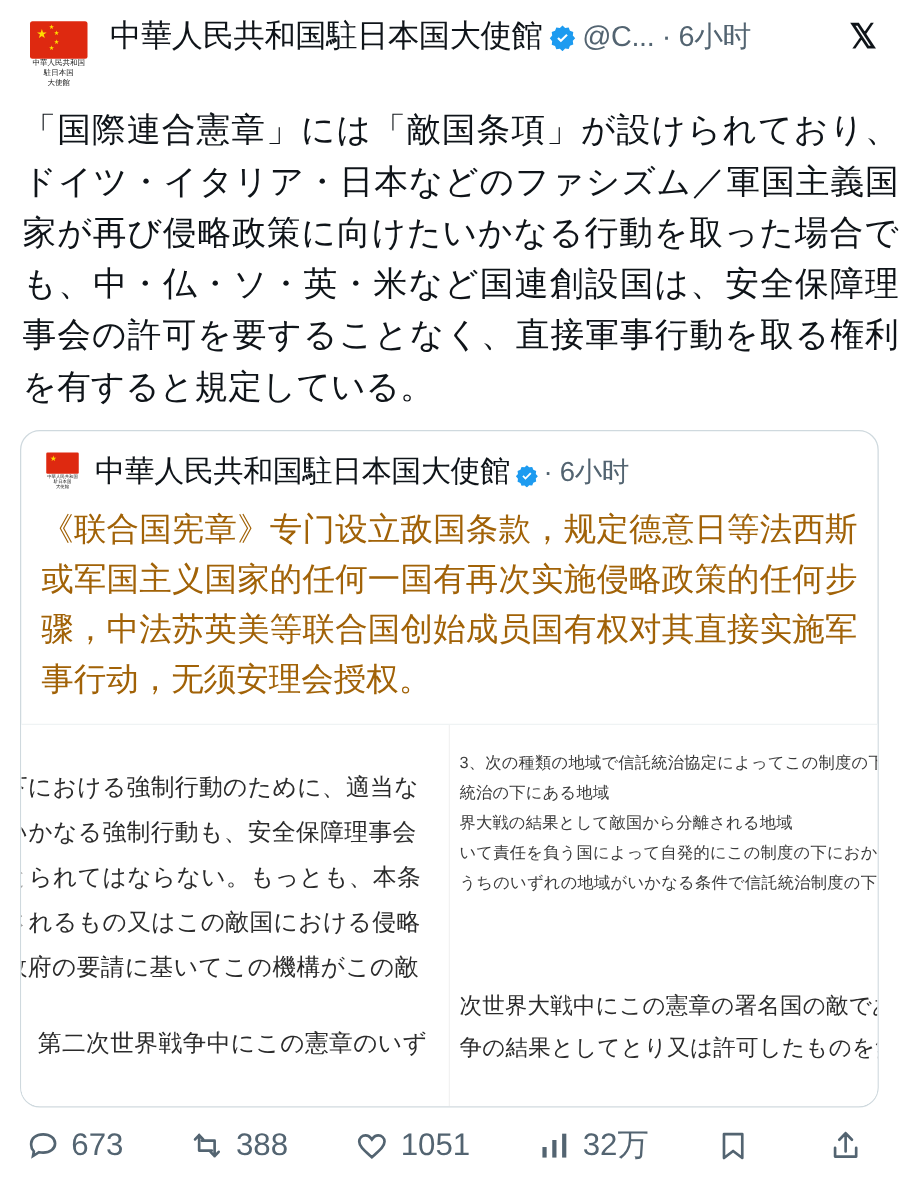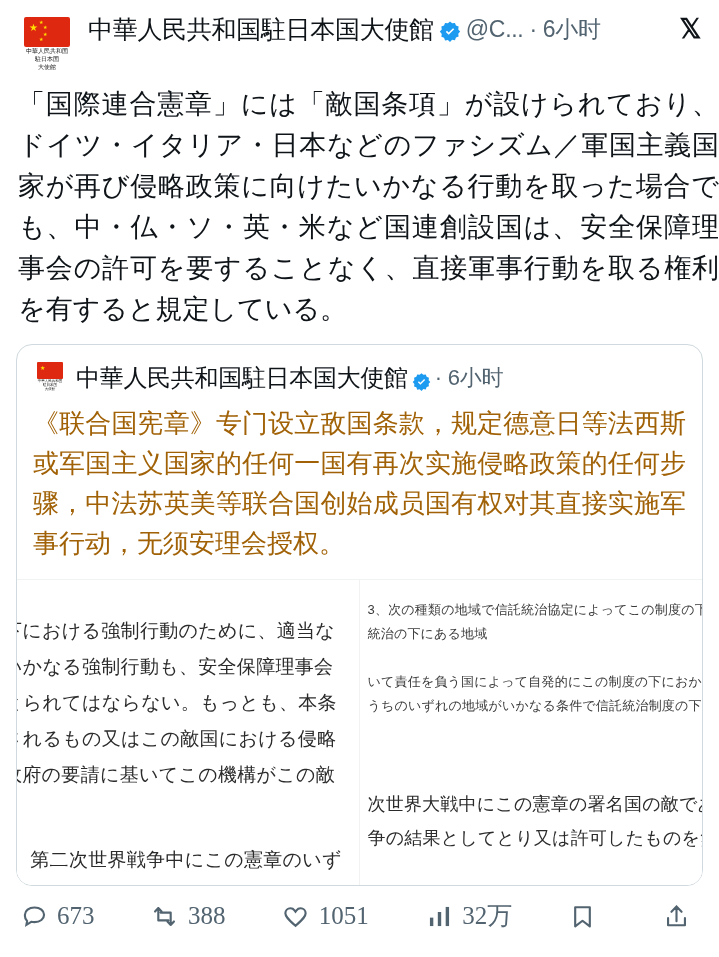--- a/index.html
+++ b/index.html
@@ -227,21 +227,20 @@
     color: #2b2b2b;
   }
 
   
   .actions {
     display: flex;
     align-items: center;
     padding: 16px 20px 14px 20px;
     color: #536471;
     font-size: 25px;
-    font-family: Liberation Serif, serif;
   }
   .action {
     display: flex;
     align-items: center;
     color: #536471;
   }
   .action .ic {
     width: 28px;
     height: 28px;
     display: inline-flex;
@@ -318,26 +317,27 @@
     <div class="quote-body">《联合国宪章》专门设立敌国条款，规定德意日等法西斯或军国主义国家的任何一国有再次实施侵略政策的任何步骤，中法苏英美等联合国创始成员国有权对其直接实施军事行动，无须安理会授权。</div>
 
     <div class="doc-images">
 
       <div class="doc-left">
         <div class="doc-line" style="top:38px;">下における強制行動のために、適当な</div>
         <div class="doc-line" style="top:74px;">いかなる強制行動も、安全保障理事会</div>
         <div class="doc-line" style="top:110px;">とられてはならない。もっとも、本条</div>
         <div class="doc-line" style="top:146px;">されるもの又はこの敵国における侵略</div>
         <div class="doc-line" style="top:182px;">政府の要請に基いてこの機構がこの敵</div>
-        <div class="doc-line" style="top:243px; left:-6px;margin-top:24px;">、第二次世界戦争中にこの憲章のいず</div>
+        <div class="doc-line" style="top:243px; left:-6px;">、第二次世界戦争中にこの憲章のいず</div>
       </div>
 
       <div class="doc-right">
         <div class="doc-line" style="top:20px;">3、次の種類の地域で信託統治協定によってこの制度の下におかれるも</div>
         <div class="doc-line" style="top:44px;">統治の下にある地域</div>
+        <div class="doc-line" style="top:68px;">界大戦の結果として敵国から分離される地域</div>
         <div class="doc-line" style="top:92px;">いて責任を負う国によって自発的にこの制度の下におかれる地域</div>
         <div class="doc-line" style="top:116px;">うちのいずれの地域がいかなる条件で信託統治制度の下におかれるかに</div>
         <div class="doc-line big" style="top:211px;">次世界大戦中にこの憲章の署名国の敵であ</div>
         <div class="doc-line big" style="top:245px;">争の結果としてとり又は許可したものを無</div>
       </div>
     </div>
   </div>
 
   <div class="actions">
 

